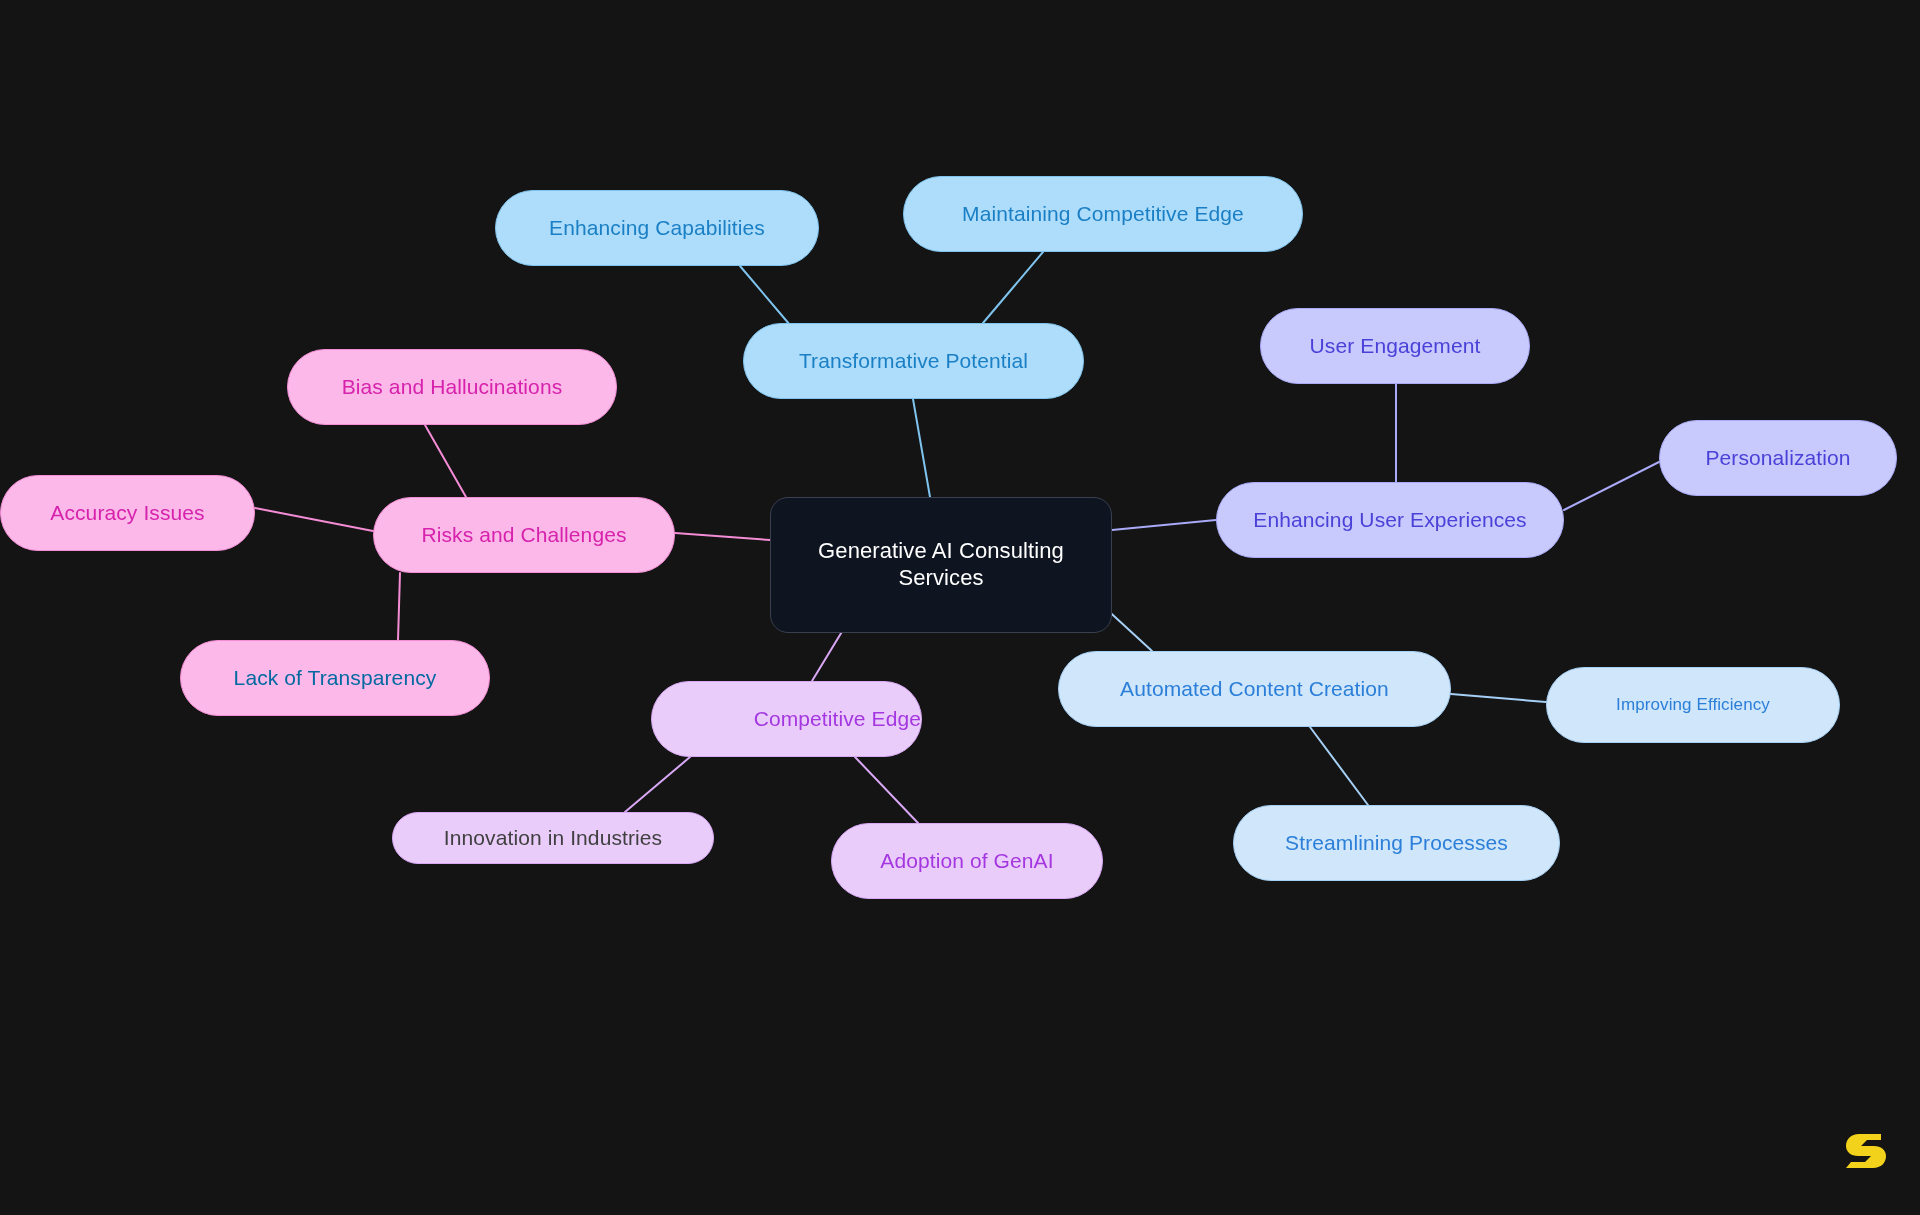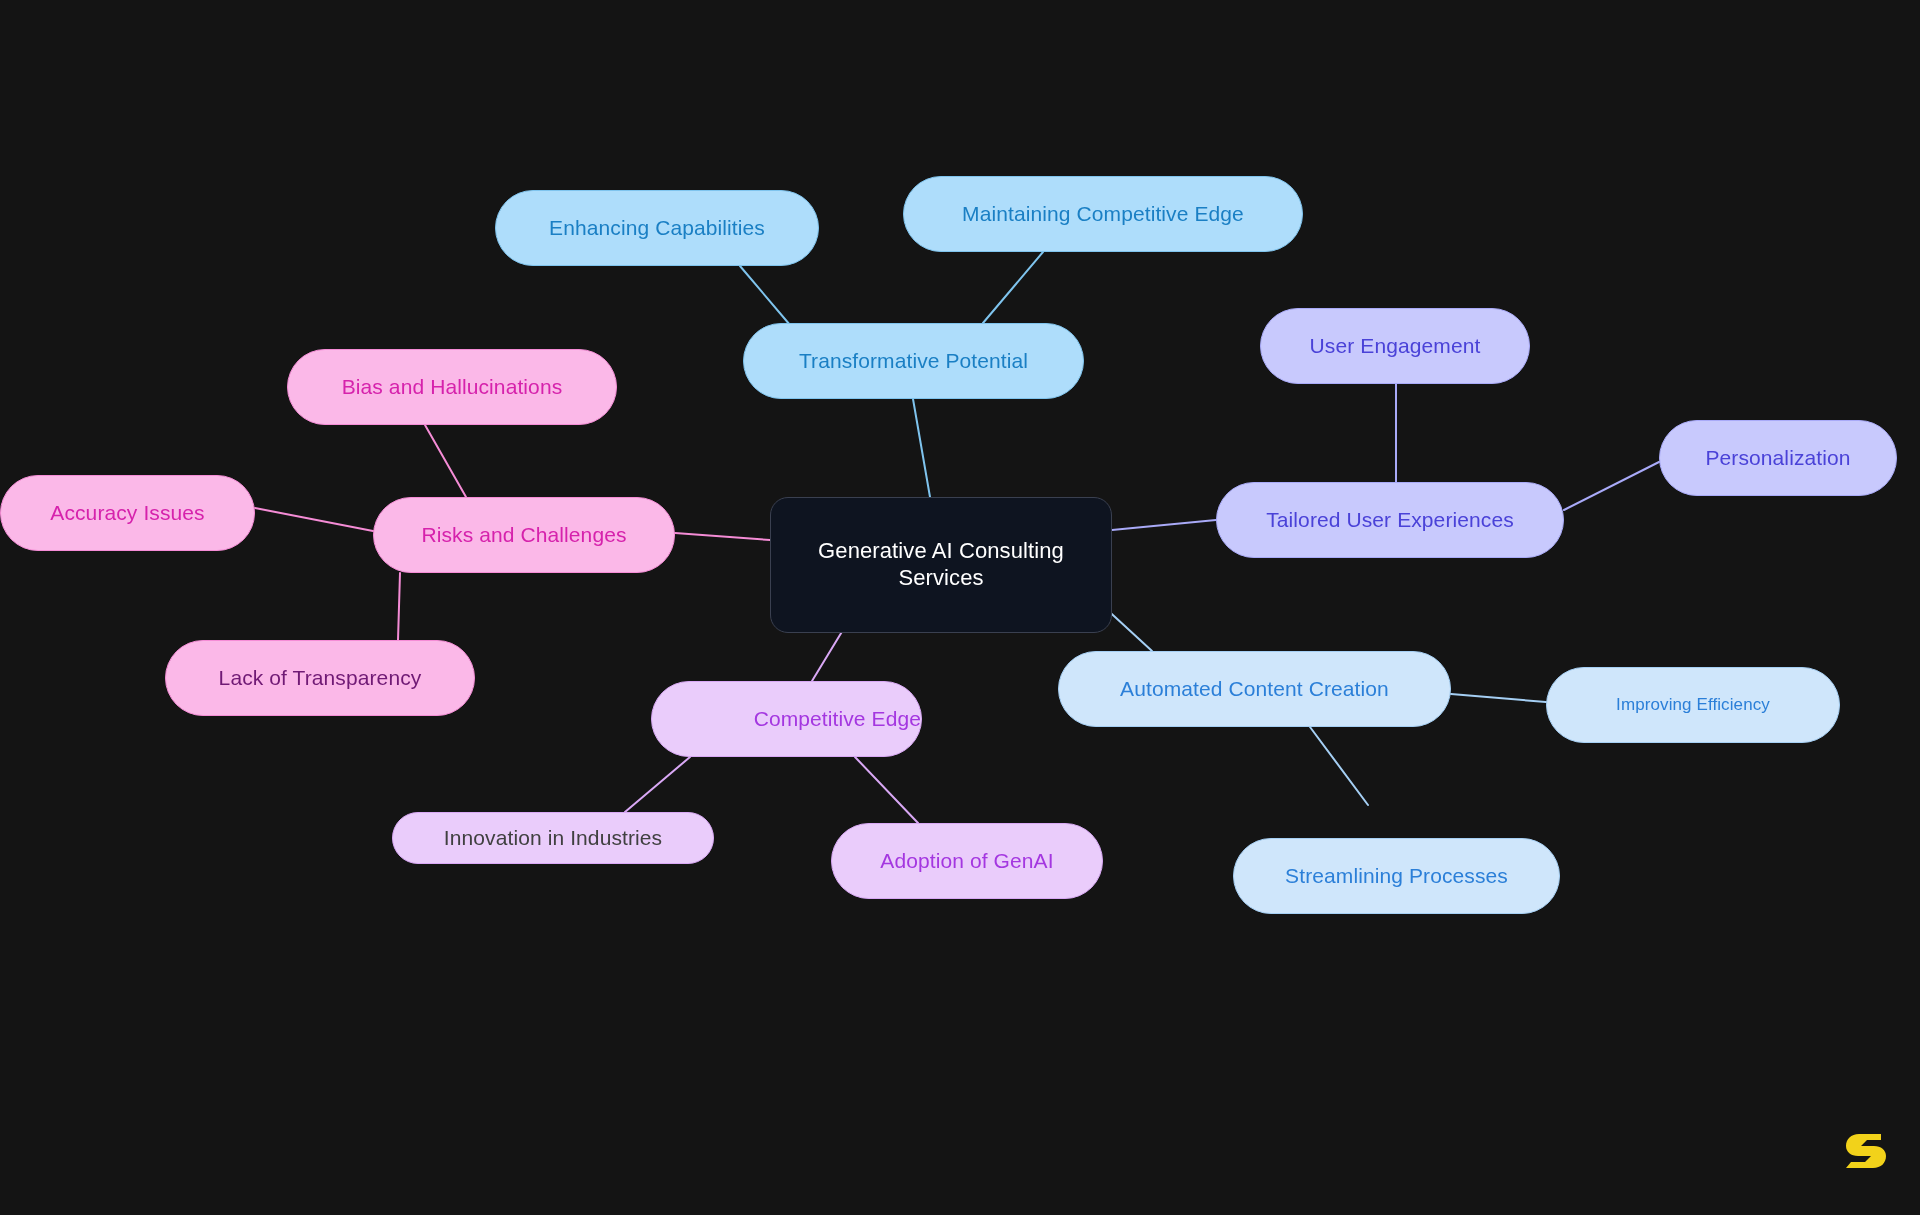--- a/index.html
+++ b/index.html
@@ -78,27 +78,27 @@
     </svg>
   <div id="node-layer">
       <div class="node root" style="left: 770px; top: 497px; width: 342px; height: 136px; background: rgb(14, 20, 32); border-color: rgb(58, 64, 80); color: rgb(255, 255, 255); font-size: 22px;"><span>Generative AI Consulting
 Services</span></div>
       <div class="node" style="left: 743px; top: 323px; width: 341px; height: 76px; background: rgb(174, 221, 251); border-color: rgb(127, 196, 238); color: rgb(26, 127, 196); font-size: 21px;"><span>Transformative Potential</span></div>
       <div class="node" style="left: 495px; top: 190px; width: 324px; height: 76px; background: rgb(174, 221, 251); border-color: rgb(127, 196, 238); color: rgb(26, 127, 196); font-size: 21px;"><span>Enhancing Capabilities</span></div>
       <div class="node" style="left: 903px; top: 176px; width: 400px; height: 76px; background: rgb(174, 221, 251); border-color: rgb(127, 196, 238); color: rgb(26, 127, 196); font-size: 21px;"><span>Maintaining Competitive Edge</span></div>
       <div class="node" style="left: 373px; top: 497px; width: 302px; height: 76px; background: rgb(251, 184, 232); border-color: rgb(245, 140, 214); color: rgb(214, 34, 172); font-size: 21px;"><span>Risks and Challenges</span></div>
       <div class="node" style="left: 287px; top: 349px; width: 330px; height: 76px; background: rgb(251, 184, 232); border-color: rgb(245, 140, 214); color: rgb(214, 34, 172); font-size: 21px;"><span>Bias and Hallucinations</span></div>
       <div class="node" style="left: 0px; top: 475px; width: 255px; height: 76px; background: rgb(251, 184, 232); border-color: rgb(245, 140, 214); color: rgb(214, 34, 172); font-size: 21px;"><span>Accuracy Issues</span></div>
-      <div class="node" style="left: 165px; top: 640px; width: 310px; height: 76px; background: rgb(251, 184, 232); border-color: rgb(245, 140, 214); color: #701a75; font-size: 21px;"><span>Lack of Transparency</span></div>
-      <div class="node" style="left: 1216px; top: 482px; width: 348px; height: 76px; background: rgb(200, 201, 253); border-color: rgb(169, 170, 248); color: rgb(74, 66, 216); font-size: 21px;"><span>Tailored User Experiences</span></div>
+      <div class="node" style="left: 180px; top: 640px; width: 310px; height: 76px; background: rgb(251, 184, 232); border-color: rgb(245, 140, 214); color: #0369a1; font-size: 21px;"><span>Lack of Transparency</span></div>
+      <div class="node" style="left: 1216px; top: 482px; width: 348px; height: 76px; background: rgb(200, 201, 253); border-color: rgb(169, 170, 248); color: rgb(74, 66, 216); font-size: 21px;"><span>Enhancing User Experiences</span></div>
       <div class="node" style="left: 1260px; top: 308px; width: 270px; height: 76px; background: rgb(200, 201, 253); border-color: rgb(169, 170, 248); color: rgb(74, 66, 216); font-size: 21px;"><span>User Engagement</span></div>
       <div class="node" style="left: 1659px; top: 420px; width: 238px; height: 76px; background: rgb(200, 201, 253); border-color: rgb(169, 170, 248); color: rgb(74, 66, 216); font-size: 21px;"><span>Personalization</span></div>
       <div class="node" style="left: 1058px; top: 651px; width: 393px; height: 76px; background: rgb(207, 230, 251); border-color: rgb(165, 207, 244); color: rgb(43, 127, 216); font-size: 21px; justify-content: center;"><span>Automated Content Creation</span></div>
       <div class="node" style="left: 1546px; top: 667px; width: 294px; height: 76px; background: rgb(207, 230, 251); border-color: rgb(165, 207, 244); color: rgb(43, 127, 216); font-size: 17px;"><span>Improving Efficiency</span></div>
-      <div class="node" style="left: 1233px; top: 805px; width: 327px; height: 76px; background: rgb(207, 230, 251); border-color: rgb(165, 207, 244); color: rgb(43, 127, 216); font-size: 21px; margin-top: 33px;"><span>Streamlining Processes</span></div>
+      <div class="node" style="left: 1233px; top: 805px; width: 327px; height: 76px; background: rgb(207, 230, 251); border-color: rgb(165, 207, 244); color: rgb(43, 127, 216); font-size: 21px;"><span>Streamlining Processes</span></div>
       <div class="node" style="left: 651px; top: 681px; width: 271px; height: 76px; background: rgb(234, 204, 251); border-color: rgb(217, 168, 245); color: rgb(164, 55, 224); font-size: 21px; justify-content: flex-end;"><span>Competitive Edge</span></div>
       <div class="node" style="left: 392px; top: 812px; width: 322px; height: 52px; background: rgb(234, 204, 251); border-color: rgb(217, 168, 245); color: #404040; font-size: 21px;"><span>Innovation in Industries</span></div>
       <div class="node" style="left: 831px; top: 823px; width: 272px; height: 76px; background: rgb(234, 204, 251); border-color: rgb(217, 168, 245); color: rgb(164, 55, 224); font-size: 21px; justify-content: center;"><span>Adoption of GenAI</span></div>
     </div>
   <svg class="logo" viewBox="0 0 46 52">
     <path id="logo-path" d="M38 6 H16 C8 6 3 11 3 18 C3 24 8 28 15 28 H28 L22 34 H8 L3 40 H30 C38 40 43 35 43 28 C43 22 38 18 31 18 H18 L24 12 H38 Z" fill="#F2D21A"></path>
   </svg>
 </div>
 
 </body></html>

